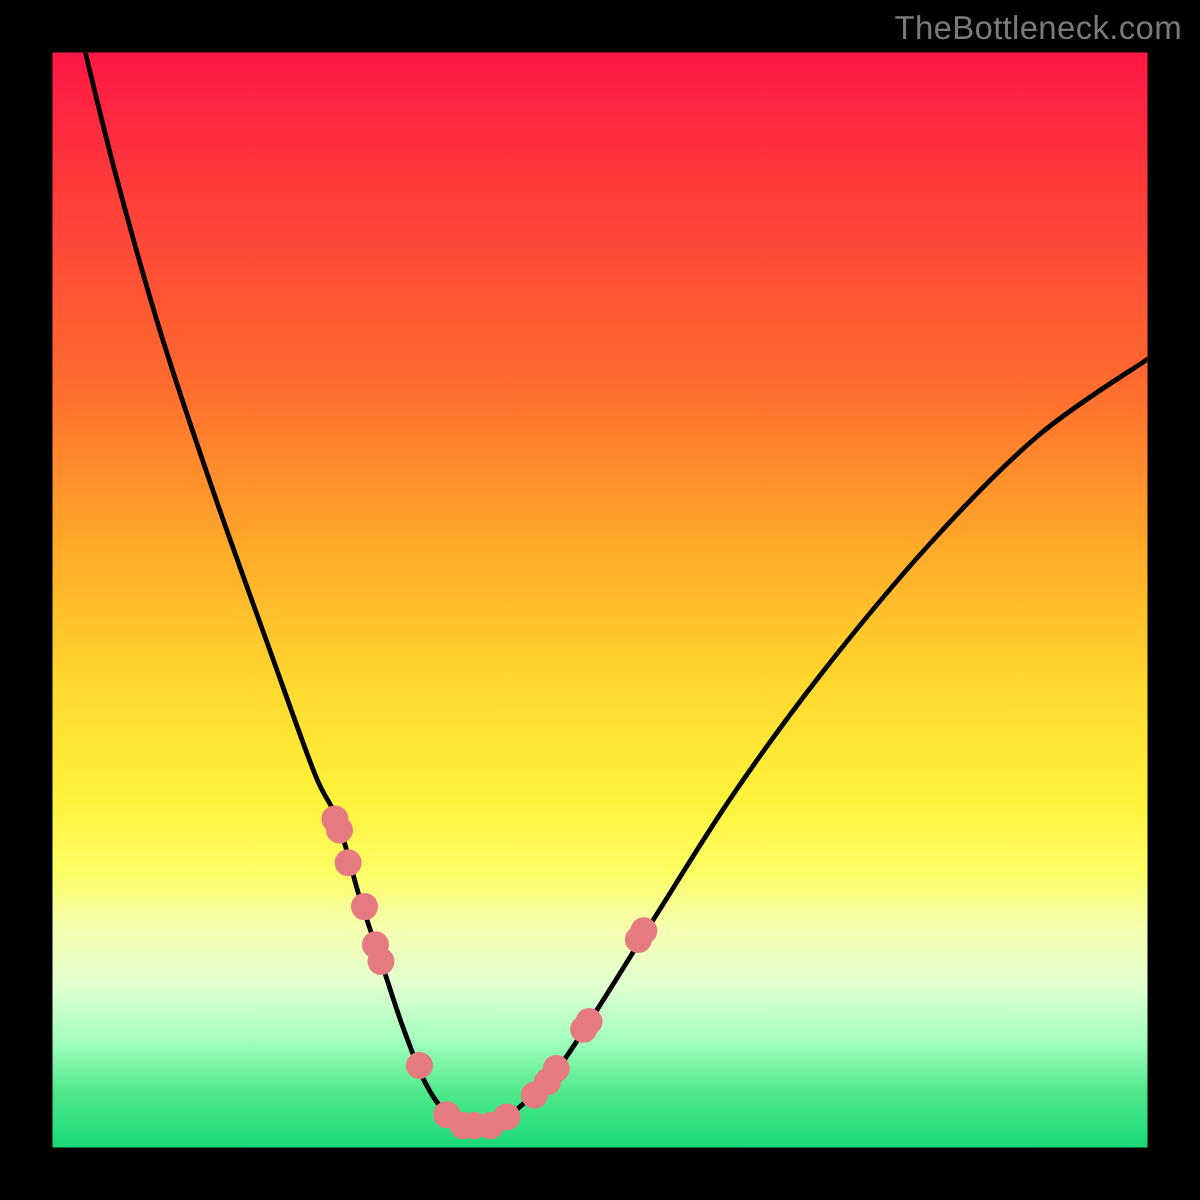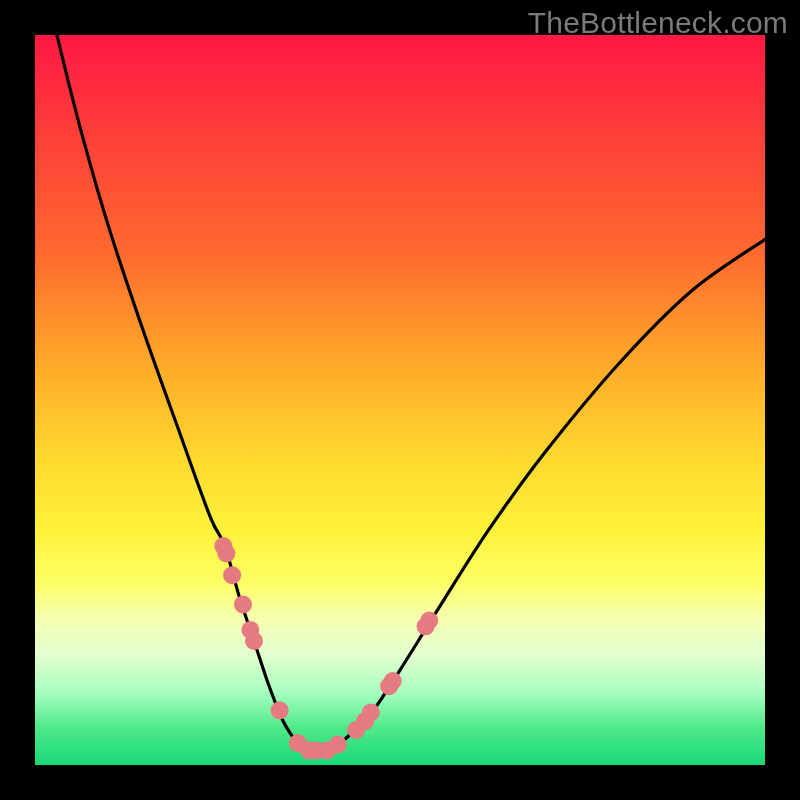--- a/index.html
+++ b/index.html
@@ -40,21 +40,21 @@
       #a7ffc0 90%,
       #4fe889 95%,
       #18d977 100%
     );
   }
   .watermark {
     position: absolute;
     top: 6px;
     right: 12px;
     color: #7a7a7a;
-    font-size: 30px;
+    font-size: 22px;
     font-weight: 500;
     letter-spacing: 0.2px;
   }
   svg.curve {
     position: absolute;
     left: 0;
     top: 0;
     width: 730px;
     height: 730px;
   }

